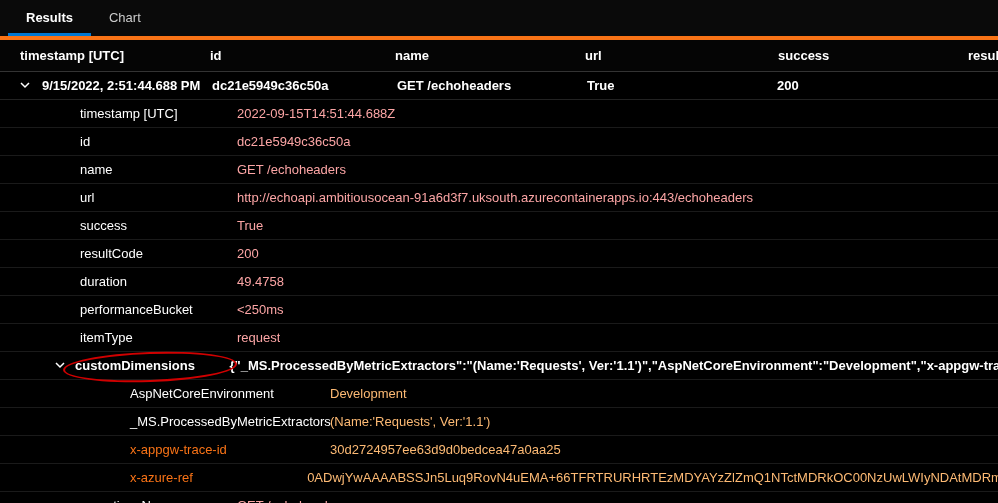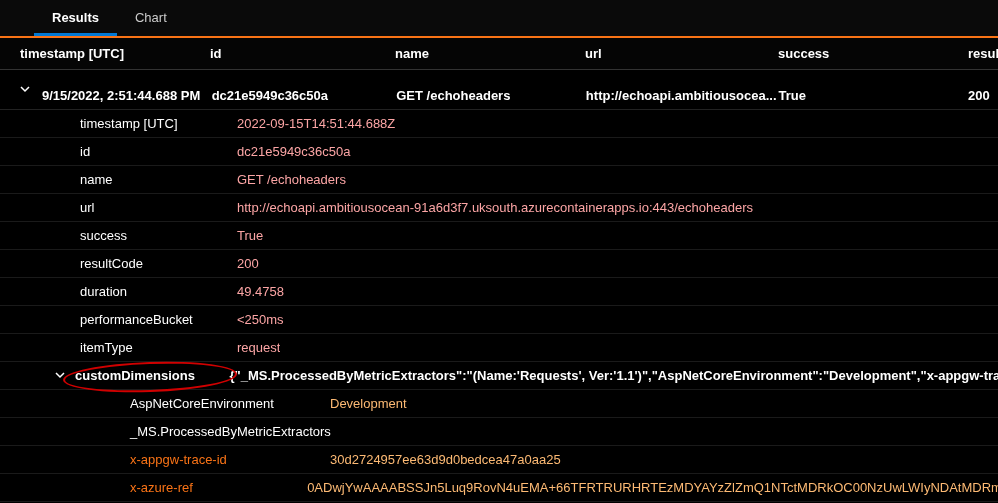--- a/index.html
+++ b/index.html
@@ -7,22 +7,22 @@
     background: #000;
     color: #e0e0e0;
     font-family: "Segoe UI", Arial, sans-serif;
     font-size: 13px;
     width: 998px;
     height: 503px;
     overflow: hidden;
   }
   .tabs {
     display: flex;
-    border-bottom: 2px solid #f97316;
-    padding-left: 34px;
+    border-bottom: 4px solid #f97316;
+    padding-left: 8px;
     background: #0a0a0a;
   }
   .tab {
     padding: 10px 18px 8px 18px;
     color: #ccc;
     cursor: pointer;
     border-bottom: 3px solid transparent;
   }
   .tab.active {
     color: #fff;
@@ -121,21 +121,21 @@
     color: #fff;
   }
   .sub-key.warn { color: #f97316; }
   .sub-val {
     padding-left: 18px;
     color: #fdba74;
     white-space: nowrap;
     overflow: hidden;
   }
   .op-row .detail-key { padding-left: 80px; }
-  .trunc { text-overflow: ellipsis; overflow: hidden; white-space: nowrap; margin-top: 12px; }
+  .trunc { text-overflow: ellipsis; overflow: hidden; white-space: nowrap; }
 </style>
 </head>
 <body>
 
 <div class="tabs">
   <div class="tab active">Results</div>
   <div class="tab">Chart</div>
 </div>
 
 <div class="header-row">
@@ -149,21 +149,20 @@
 
 <div class="data-row">
   <span class="chevron">
     <svg viewBox="0 0 10 10">
         <path d="M1 3 L5 7 L9 3" stroke="#fff" stroke-width="1.5" fill="none"></path>
       </svg>
   </span>
   <div class="col-ts trunc" style="width:170px">9/15/2022, 2:51:44.688 PM</div>
   <div class="col-id trunc">dc21e5949c36c50a</div>
   <div class="col-name trunc">GET /echoheaders</div>
-  <div class="col-url trunc">http://echoapi.ambitiousocea...</div>
   <div class="col-succ trunc">True</div>
   <div class="col-res trunc">200</div>
 </div>
 
 <div class="detail-row">
   <div class="detail-key">timestamp [UTC]</div>
   <div class="detail-val">2022-09-15T14:51:44.688Z</div>
 </div>
 <div class="detail-row">
   <div class="detail-key">id</div>
@@ -207,20 +206,21 @@
   <div class="cd-key red-oval">customDimensions</div>
   <div class="cd-val">{"_MS.ProcessedByMetricExtractors":"(Name:'Requests', Ver:'1.1')","AspNetCoreEnvironment":"Development","x-appgw-trace-id":"30d2724957ee63d</div>
 </div>
 
 <div class="sub-row">
   <div class="sub-key">AspNetCoreEnvironment</div>
   <div class="sub-val">Development</div>
 </div>
 <div class="sub-row">
   <div class="sub-key">_MS.ProcessedByMetricExtractors</div>
+  <div class="sub-val">(Name:'Requests', Ver:'1.1')</div>
 </div>
 <div class="sub-row">
   <div class="sub-key warn">x-appgw-trace-id</div>
   <div class="sub-val">30d2724957ee63d9d0bedcea47a0aa25</div>
 </div>
 <div class="sub-row">
   <div class="sub-key warn">x-azure-ref</div>
   <div class="sub-val">0ADwjYwAAAABSSJn5Luq9RovN4uEMA+66TFRTRURHRTEzMDYAYzZlZmQ1NTctMDRkOC00NzUwLWIyNDAtMDRmYjY5NDYwNzAx</div>
 </div>
 

